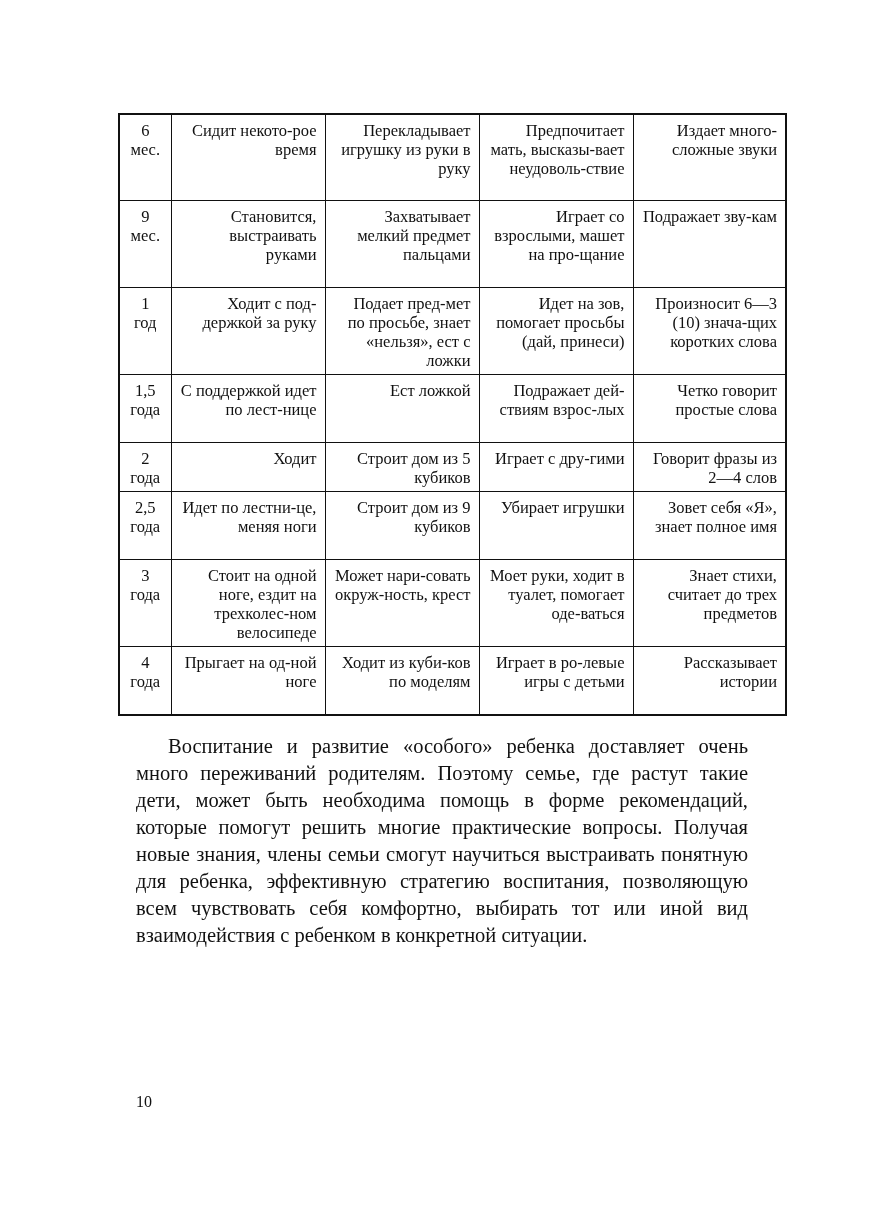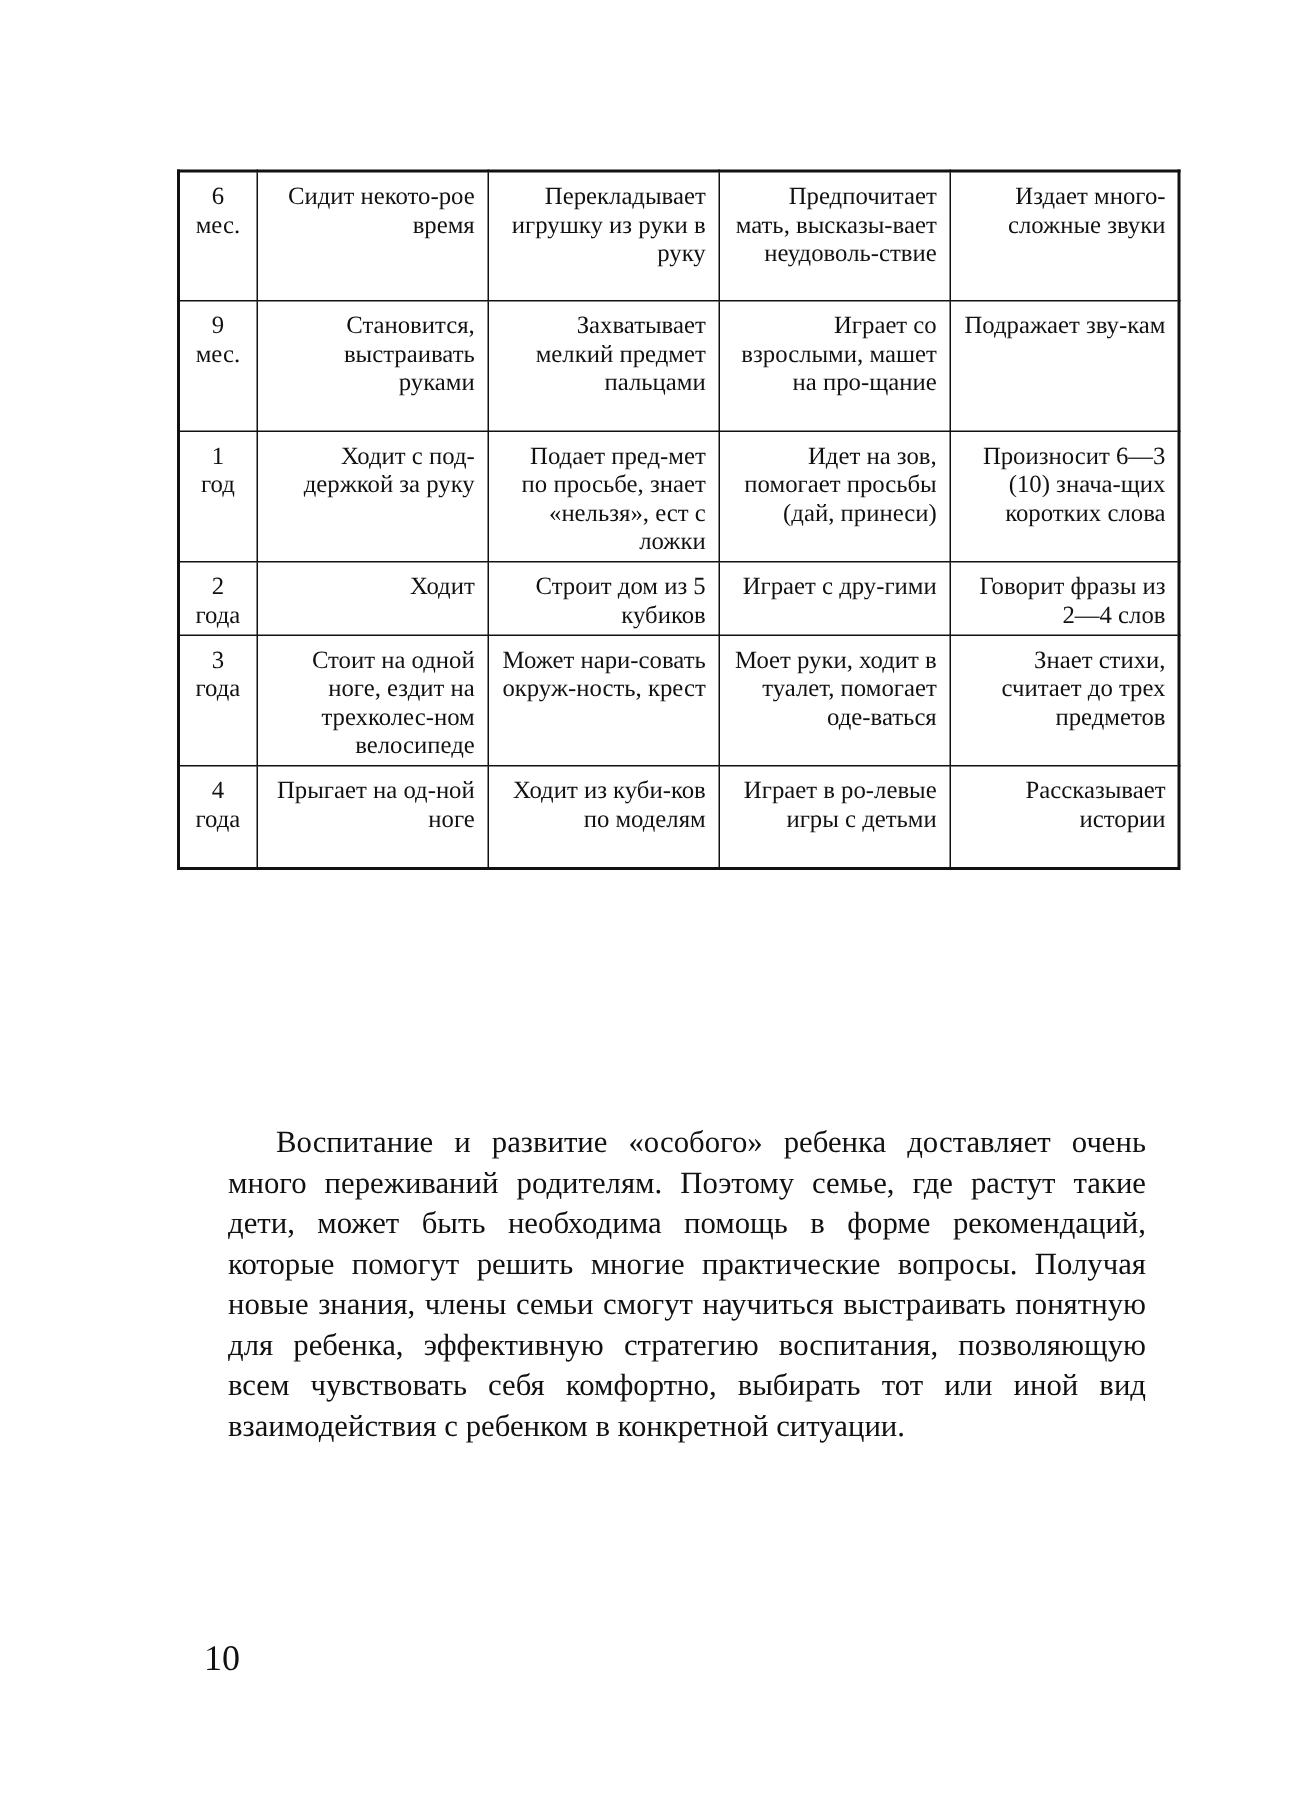--- a/index.html
+++ b/index.html
@@ -6,22 +6,22 @@
   body { width: 874px; height: 1205px; position: relative; overflow: hidden;
          font-family: "Liberation Serif", "DejaVu Serif", serif; color: #111; }
   .dev-table { position: absolute; left: 118px; top: 113px; width: 667px;
          border-collapse: collapse; table-layout: fixed; border: 2px solid #111; }
   .dev-table td { border: 1px solid #111; vertical-align: top; padding: 6px 8px 4px 9px;
          font-size: 16.5px; line-height: 19px; box-sizing: border-box; text-align: right; }
   .dev-table td.age { text-align: center; padding: 6px 2px 4px 2px; }
   .dev-table td.age span { display: block; }
   .dev-table tr.last td { border-bottom: 2px solid #111; }
   .para { position: absolute; left: 136px; top: 733px; width: 612px;
-         font-size: 20.5px; line-height: 27px; text-align: justify; text-indent: 32px; margin: 16px; }
-  .page-num { position: absolute; left: 136px; top: 1093px; font-size: 24px; }
+         font-size: 20.5px; line-height: 27px; text-align: justify; text-indent: 32px; margin: 0; }
+  .page-num { position: absolute; left: 136px; top: 1093px; font-size: 16px; }
 </style>
 </head>
 <body>
 
 <table class="dev-table">
   <colgroup>
     <col style="width:52px">
       <col style="width:154px">
       <col style="width:154px">
       <col style="width:154px">
@@ -51,29 +51,49 @@
     <tr style="height:87px">
       <td class="age">
           <span>1</span>
           <span>год</span>
         </td>
       <td>Ходит с под-держкой за руку</td>
       <td>Подает пред-мет по просьбе, знает «нельзя», ест с ложки</td>
       <td>Идет на зов, помогает просьбы (дай, принеси)</td>
       <td>Произносит 6—3 (10) знача-щих коротких слова</td>
     </tr>
+    <tr style="height:68px">
+      <td class="age">
+          <span>1,5</span>
+          <span>года</span>
+        </td>
+      <td>С поддержкой идет по лест-нице</td>
+      <td>Ест ложкой</td>
+      <td>Подражает дей-ствиям взрос-лых</td>
+      <td>Четко говорит простые слова</td>
+    </tr>
     <tr style="height:49px">
       <td class="age">
           <span>2</span>
           <span>года</span>
         </td>
       <td>Ходит</td>
       <td>Строит дом из 5 кубиков</td>
       <td>Играет с дру-гими</td>
       <td>Говорит фразы из 2—4 слов</td>
+    </tr>
+    <tr style="height:68px">
+      <td class="age">
+          <span>2,5</span>
+          <span>года</span>
+        </td>
+      <td>Идет по лестни-це, меняя ноги</td>
+      <td>Строит дом из 9 кубиков</td>
+      <td>Убирает игрушки</td>
+      <td>Зовет себя «Я», знает полное имя</td>
     </tr>
     <tr style="height:86px">
       <td class="age">
           <span>3</span>
           <span>года</span>
         </td>
       <td>Стоит на одной ноге, ездит на трехколес-ном велосипеде</td>
       <td>Может нари-совать окруж-ность, крест</td>
       <td>Моет руки, ходит в туалет, помогает оде-ваться</td>
       <td>Знает стихи, считает до трех предметов</td>

